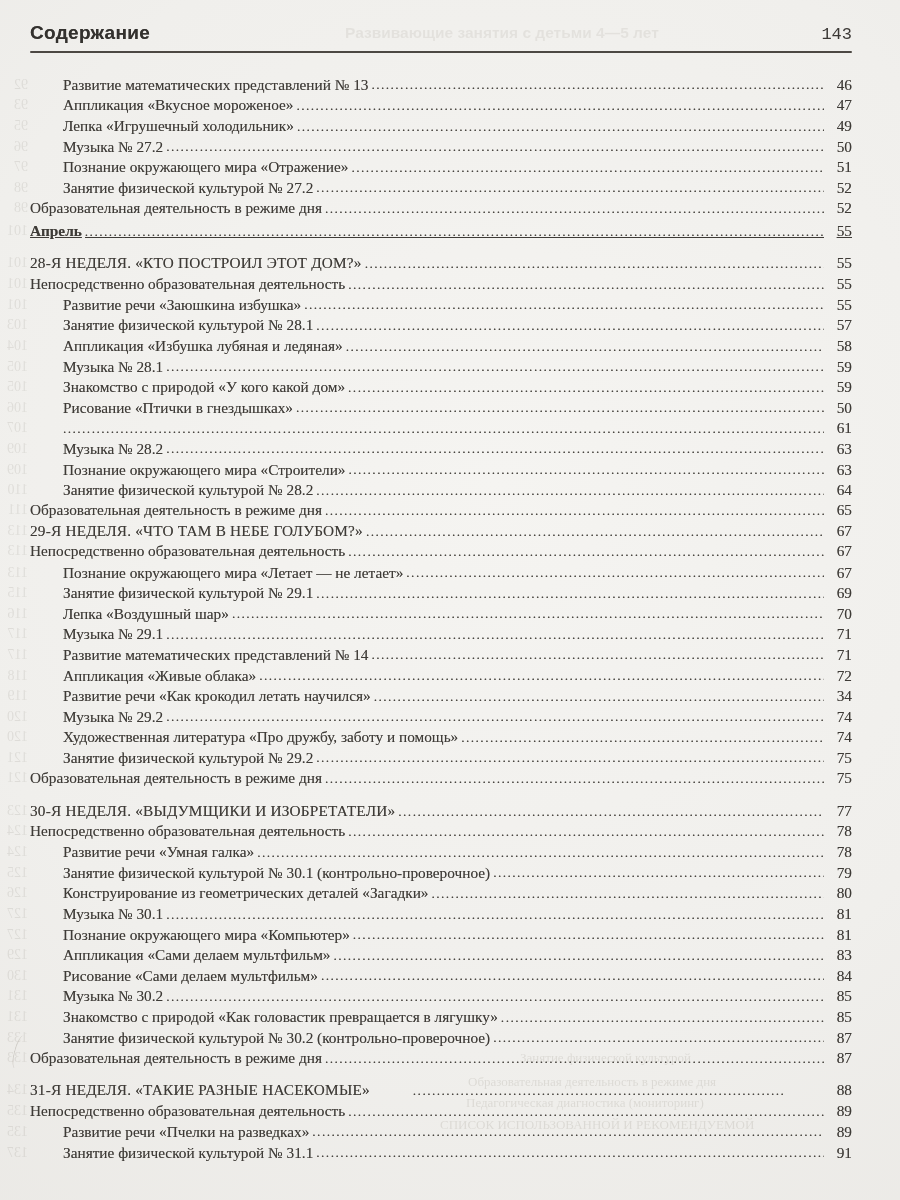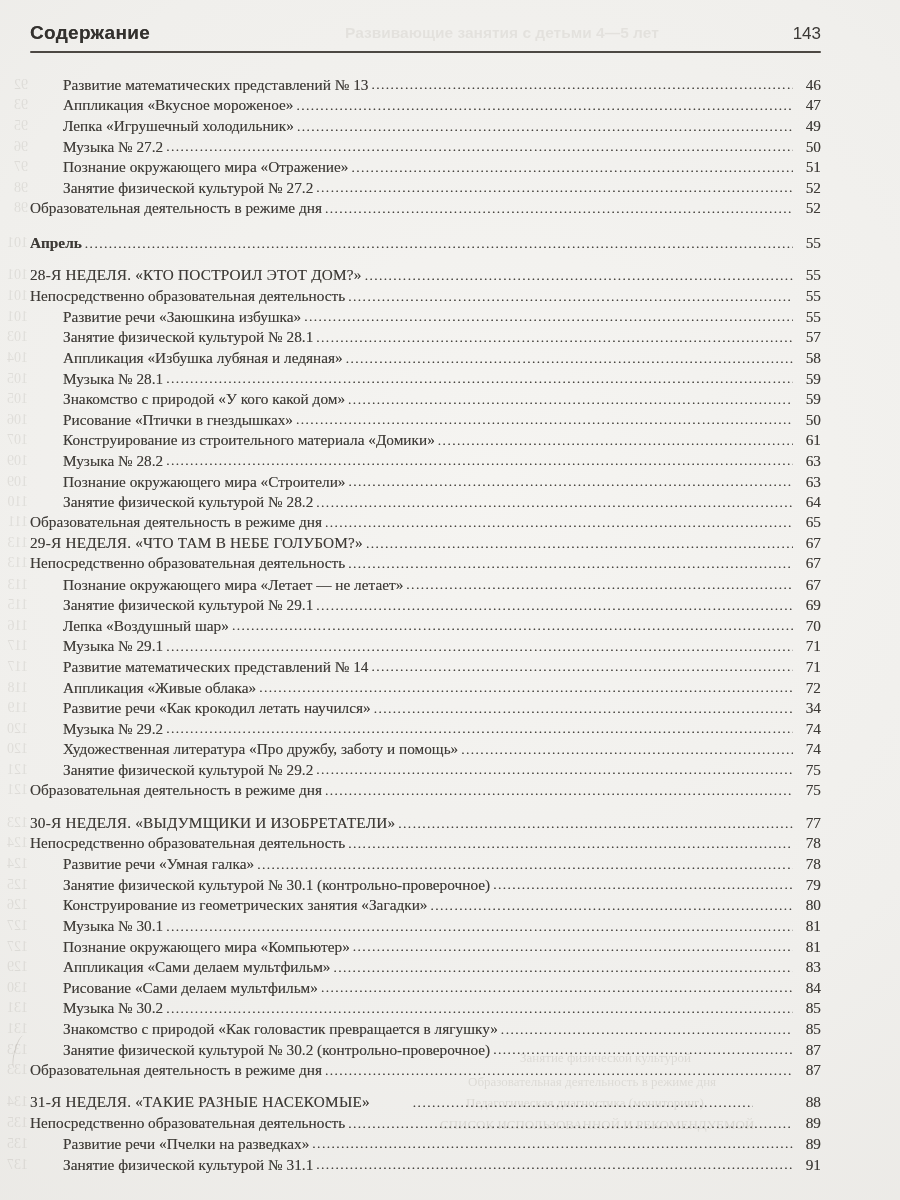--- a/index.html
+++ b/index.html
@@ -3,30 +3,30 @@
 <meta charset="utf-8">
 <style>
   html,body{margin:0;padding:0;}
   body{
     width:900px;height:1200px;position:relative;overflow:hidden;
     background:radial-gradient(125% 95% at 55% 40%, #f5f4f1 0%, #f0efec 50%, #e7e5e1 100%);
     font-family:"Liberation Serif","DejaVu Serif",serif;
   }
   .page{
     position:absolute;inset:0;box-sizing:border-box;
-    padding:22px 79px 0 30px;color:#3e3b37;
+    padding:22px 48px 0 30px;color:#3e3b37;
   }
   .head-row{display:flex;justify-content:space-between;align-items:flex-end;}
   .head-title{
     font-family:"Liberation Sans","DejaVu Sans",sans-serif;
     font-weight:700;font-size:19px;color:#33312e;letter-spacing:.3px;
     text-shadow:0 0 .4px rgba(50,47,43,.6);
   }
   .head-page{
-    font-family:Liberation Sans, sans-serif;
+    font-family:Liberation Mono, monospace;
     font-size:17px;color:#3b3835;
   }
   .rule{height:2.4px;background:#4c4843;margin-top:7px;border-radius:1px;}
   .toc{margin-top:21px;}
   .row{
     display:flex;align-items:baseline;position:relative;
     line-height:19.6px;font-size:15.3px;
     text-shadow:0 0 .35px rgba(62,57,52,.5);
   }
   .row.l1{padding-left:33px;align-items:center;}
@@ -106,21 +106,21 @@
     <span class="title">Занятие физической культурой № 27.2</span>
     <span class="leader"></span>
     <span class="pg">52</span>
   </div>
       <div class="row l0">
     <span class="ghost-num">98</span>
     <span class="title">Образовательная деятельность в режиме дня</span>
     <span class="leader"></span>
     <span class="pg">52</span>
   </div>
-      <div class="row l0 bold" style="margin-top: 14px;">
+      <div class="row l0 bold" style="margin-top: 2px; text-decoration: underline;">
     <span class="ghost-num">101</span>
     <span class="title">Апрель</span>
     <span class="leader"></span>
     <span class="pg">55</span>
   </div>
       <div class="row l0 caps" style="margin-top: 12px;">
     <span class="ghost-num">101</span>
     <span class="title">28-Я НЕДЕЛЯ. «КТО ПОСТРОИЛ ЭТОТ ДОМ?»</span>
     <span class="leader"></span>
     <span class="pg">55</span>
@@ -162,21 +162,20 @@
     <span class="pg">59</span>
   </div>
       <div class="row l1">
     <span class="ghost-num">106</span>
     <span class="title">Рисование «Птички в гнездышках»</span>
     <span class="leader"></span>
     <span class="pg">50</span>
   </div>
       <div class="row l1">
     <span class="ghost-num">107</span>
-    <span class="title">Конструирование из строительного материала «Домики»</span>
     <span class="leader"></span>
     <span class="pg">61</span>
   </div>
       <div class="row l1">
     <span class="ghost-num">109</span>
     <span class="title">Музыка № 28.2</span>
     <span class="leader"></span>
     <span class="pg">63</span>
   </div>
       <div class="row l1">
@@ -294,21 +293,21 @@
     <span class="pg">78</span>
   </div>
       <div class="row l1">
     <span class="ghost-num">125</span>
     <span class="title">Занятие физической культурой № 30.1 (контрольно-проверочное)</span>
     <span class="leader"></span>
     <span class="pg">79</span>
   </div>
       <div class="row l1">
     <span class="ghost-num">126</span>
-    <span class="title">Конструирование из геометрических занятия «Загадки»</span>
+    <span class="title">Конструирование из геометрических деталей «Загадки»</span>
     <span class="leader"></span>
     <span class="pg">80</span>
   </div>
       <div class="row l1">
     <span class="ghost-num">127</span>
     <span class="title">Музыка № 30.1</span>
     <span class="leader"></span>
     <span class="pg">81</span>
   </div>
       <div class="row l1">

